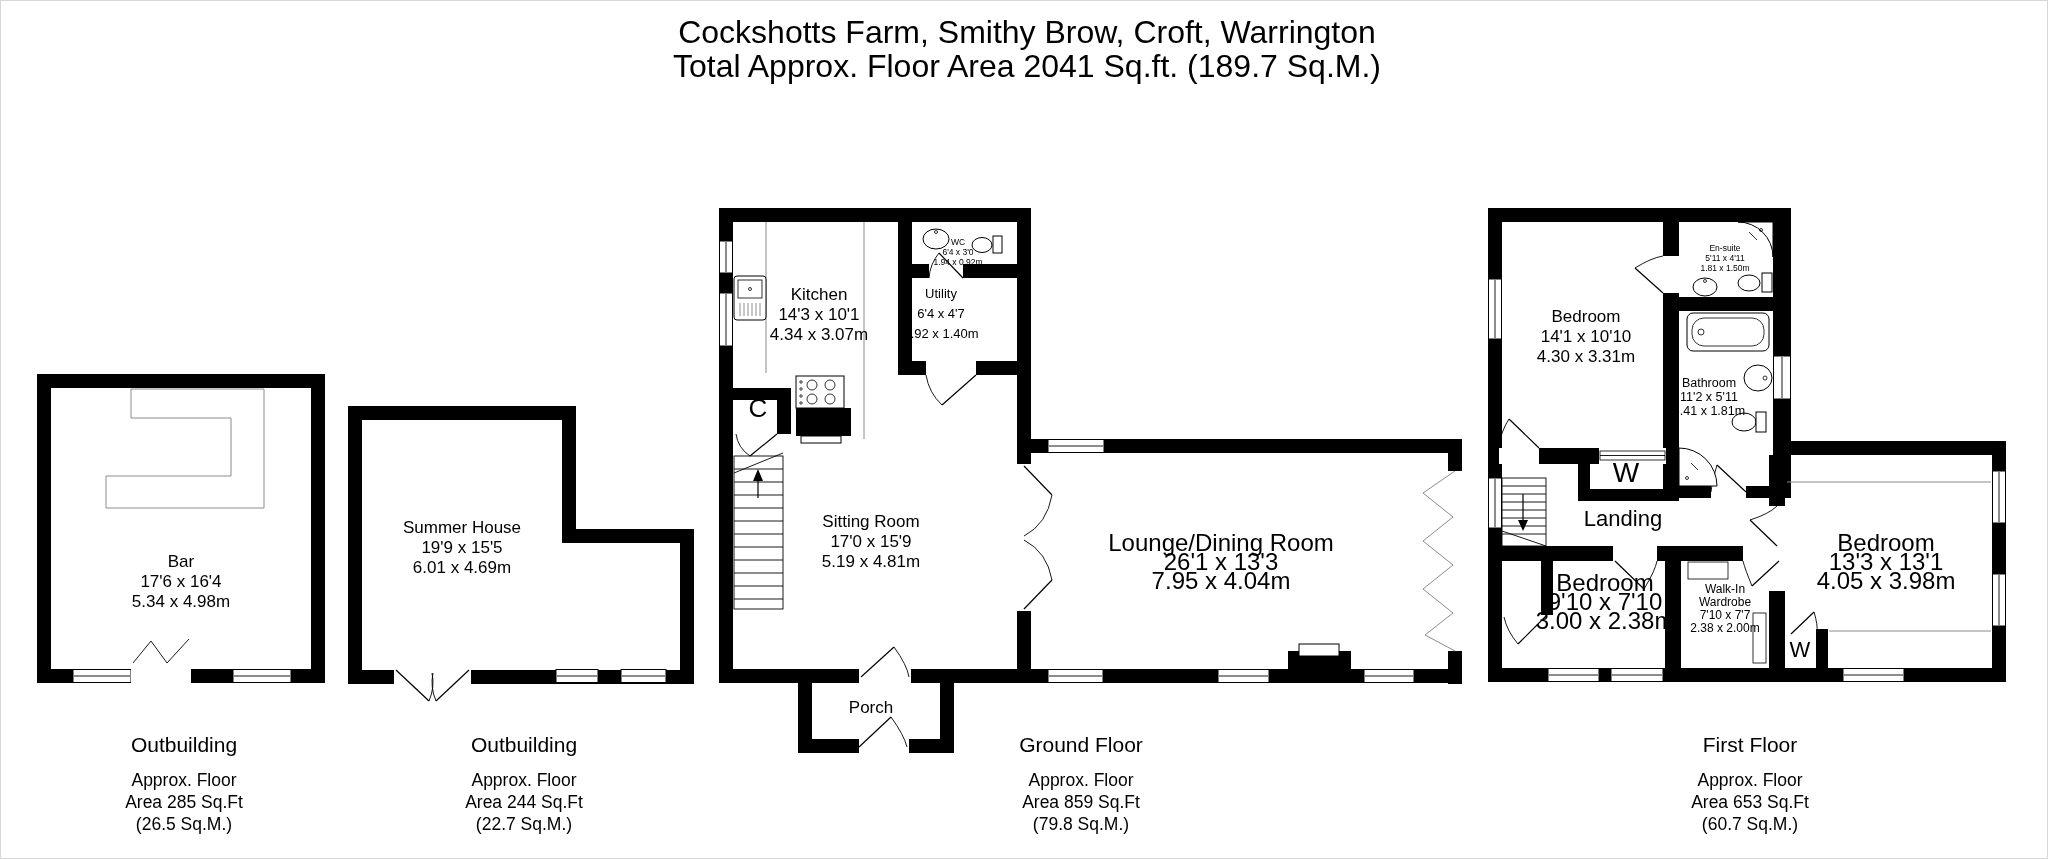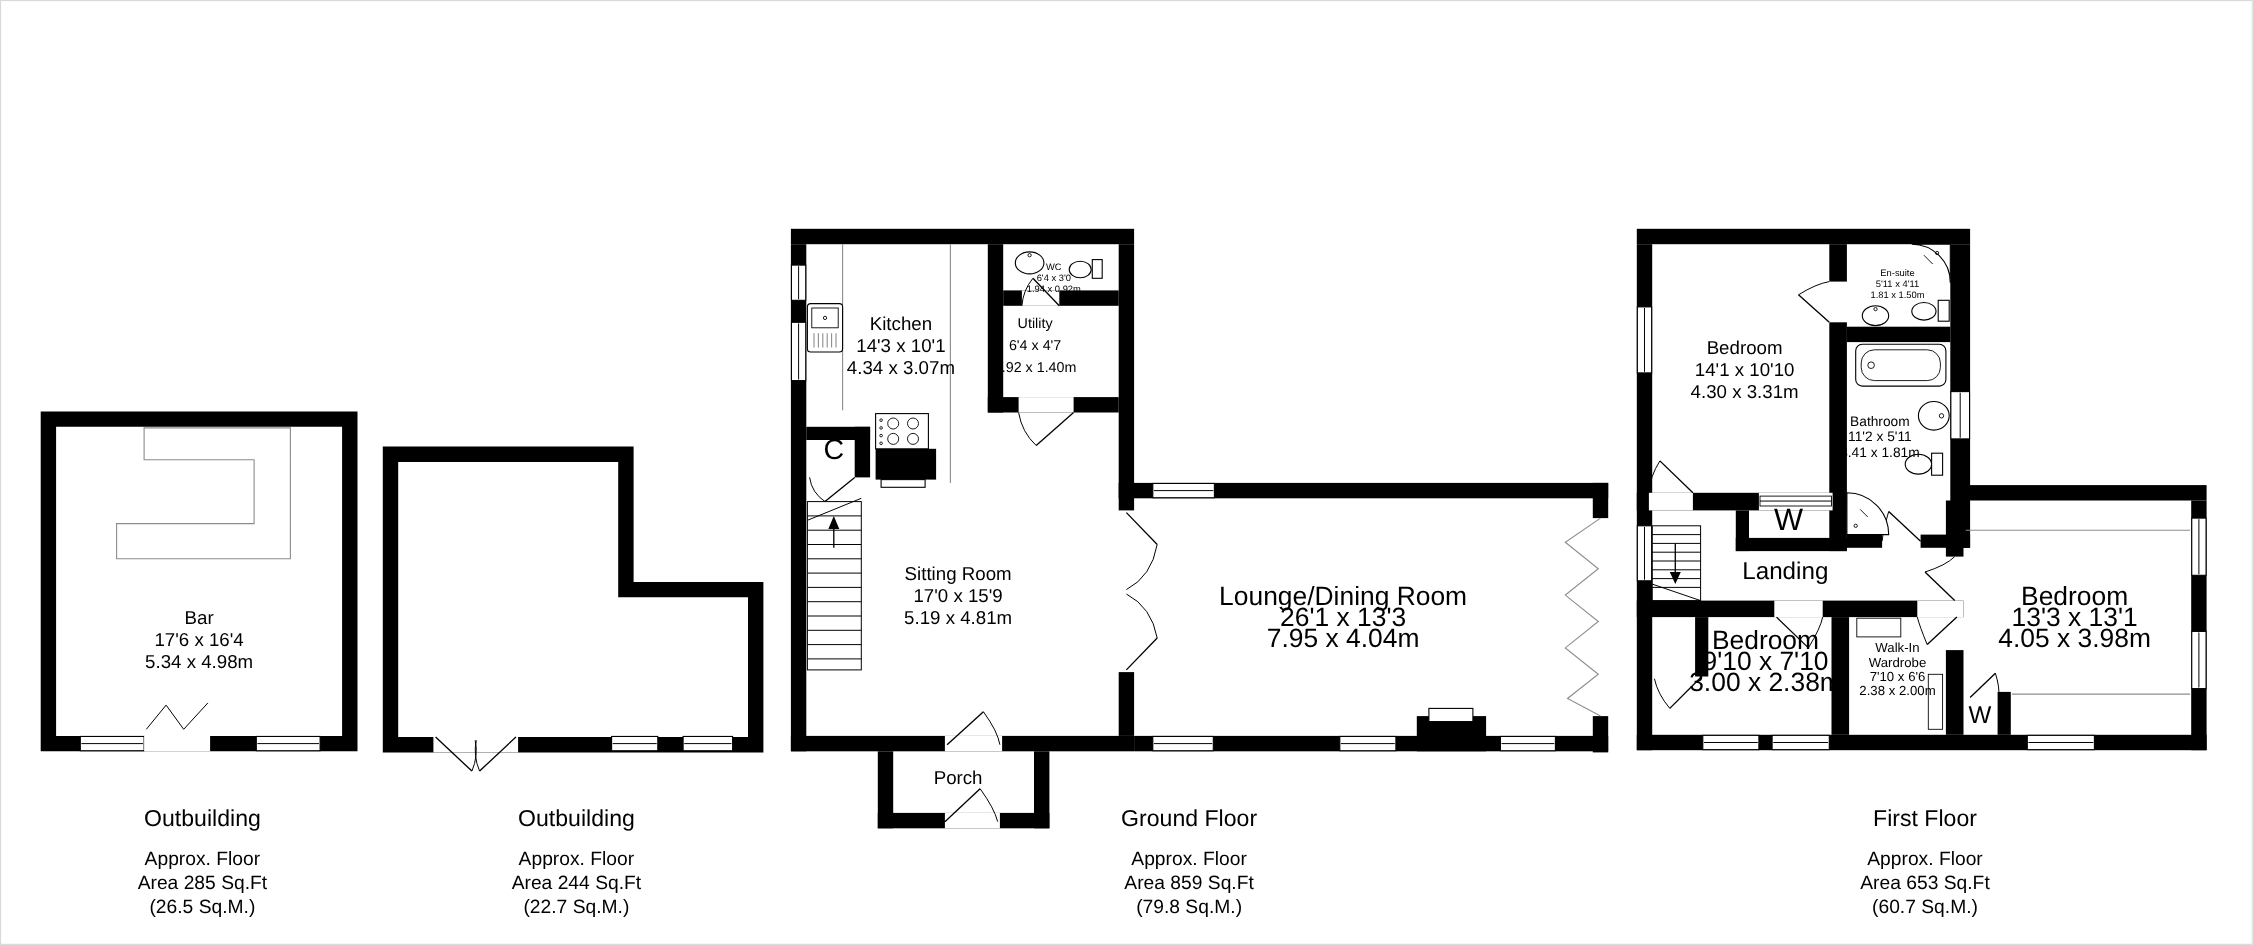--- a/index.html
+++ b/index.html
@@ -309,29 +309,36 @@
           <rect class="fx" x="1755" y="411" width="10" height="20"></rect>
       </g>
       <g>
         <path class="fx" d="M1678,447 A38,38 0 0 1 1716,485 L1678,485 Z"></path>
         <line class="fx2" x1="1690" y1="462" x2="1697" y2="469"></line>
           <circle class="fx2" cx="1686" cy="477" r="1.5"></circle>
       </g>
     </g>
   </svg>
 
+  <div class="abs title" style="left:1026px;top:14px">Cockshotts Farm, Smithy Brow, Croft, Warrington</div>
+  <div class="abs title" style="left:1026px;top:48px">Total Approx. Floor Area 2041 Sq.ft. (189.7 Sq.M.)</div>
   <div class="abs disclaimer" style="left:1022px;top:121px">
   </div>
 
   <div class="rlabel" style="left:180px;top:551px">
     <div>Bar</div>
     <div>17'6 x 16'4</div>
     <div>5.34 x 4.98m</div>
   </div>
 
+  <div class="rlabel" style="left:461px;top:517px">
+    <div>Summer  House</div>
+    <div>19'9 x 15'5</div>
+    <div>6.01 x 4.69m</div>
+  </div>
 
   <div class="rlabel" style="left:818px;top:284px">
     <div>Kitchen</div>
     <div>14'3 x 10'1</div>
     <div>4.34 x 3.07m</div>
   </div>
 
   <div class="rlabel sm" style="left:957px;top:236px">
     <div>WC</div>
     <div>6'4 x 3'0</div>
@@ -384,21 +391,21 @@
 
   <div class="rlabel lg" style="left:1604px;top:572px">
     <div>Bedroom</div>
     <div>9'10 x 7'10</div>
     <div>3.00 x 2.38m</div>
   </div>
 
   <div class="rlabel wi" style="left:1724px;top:582px">
     <div>Walk-In</div>
     <div>Wardrobe</div>
-    <div>7'10 x 6'6</div>
+    <div>7'10 x 7'7</div>
     <div>2.38 x 2.00m</div>
   </div>
 
   <div class="rlabel lg" style="left:1885px;top:532px">
     <div>Bedroom</div>
     <div>13'3 x 13'1</div>
     <div>4.05 x 3.98m</div>
   </div>
 
   <div class="cab c" style="left:757px;top:394px">C</div>

